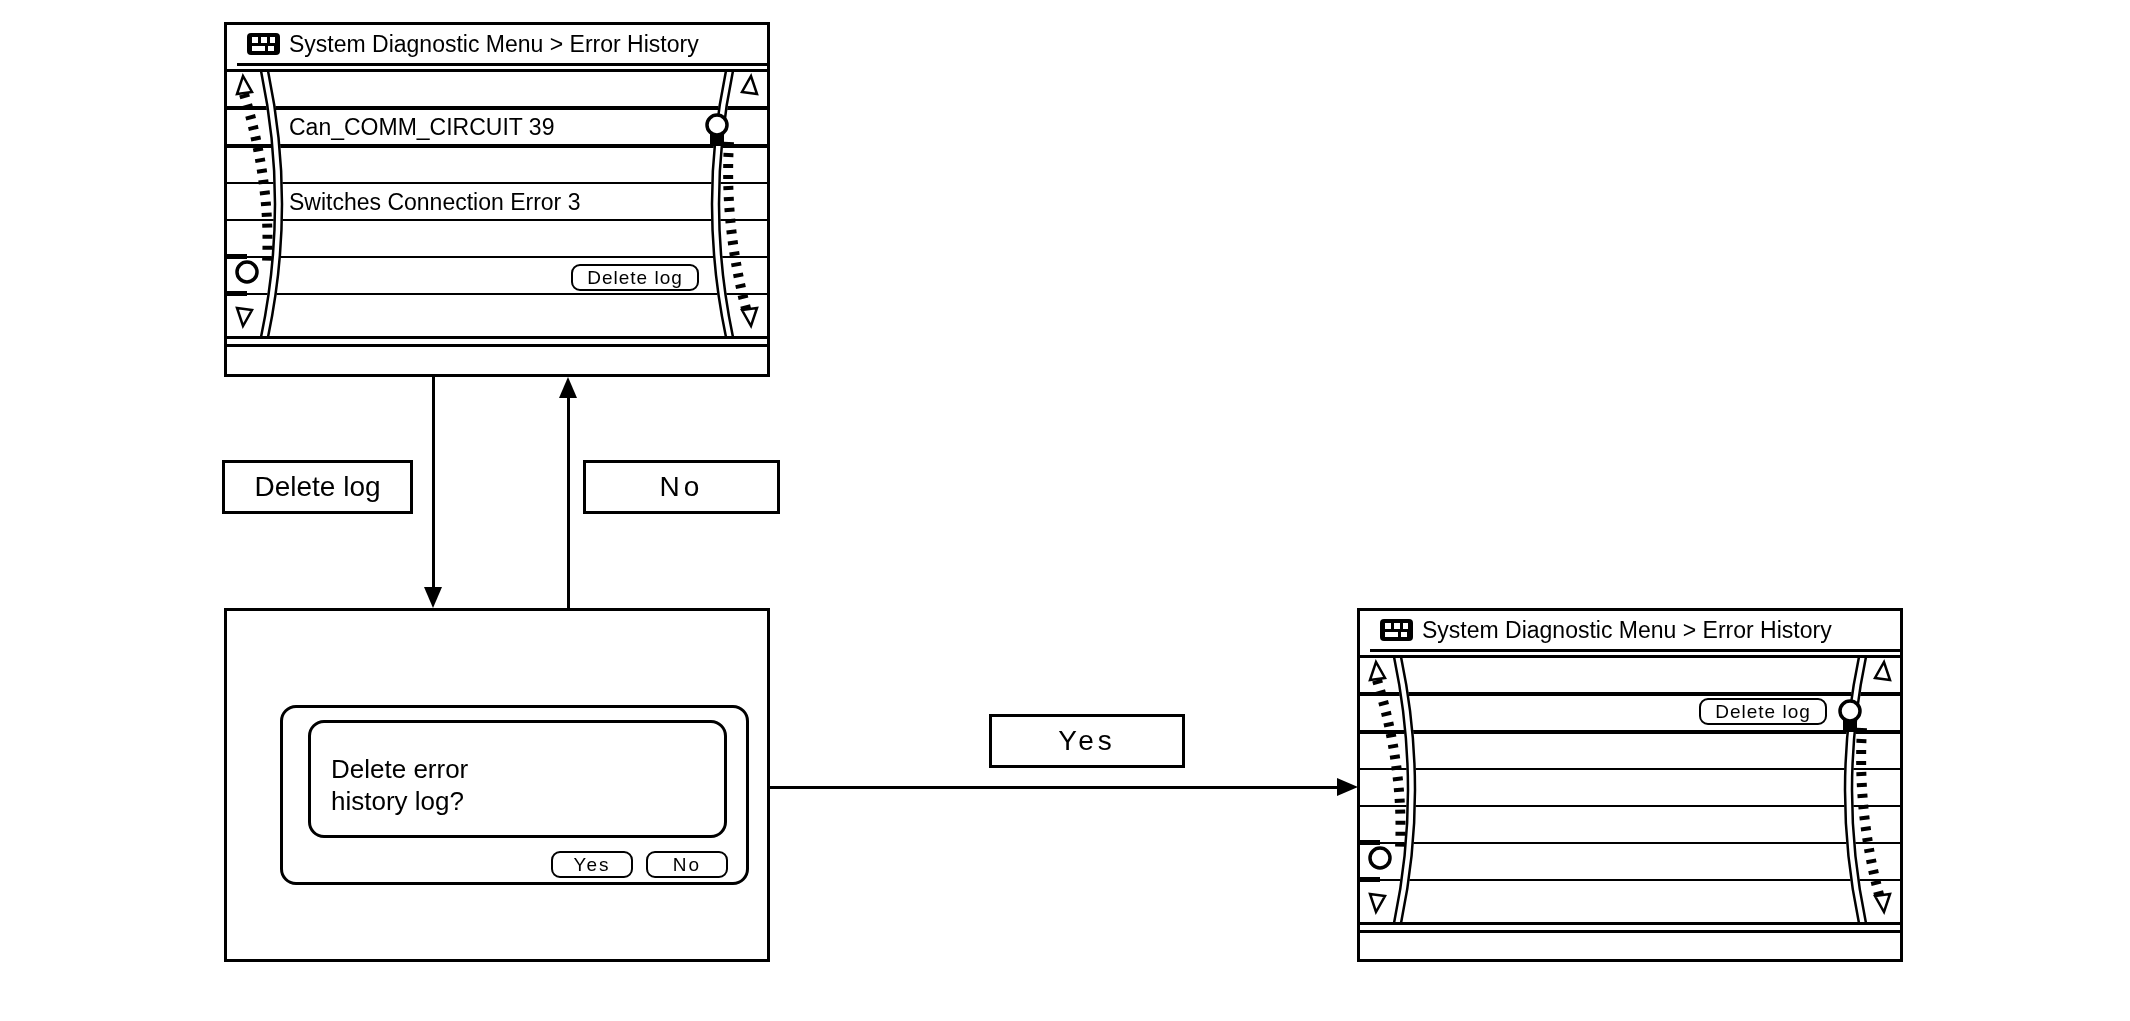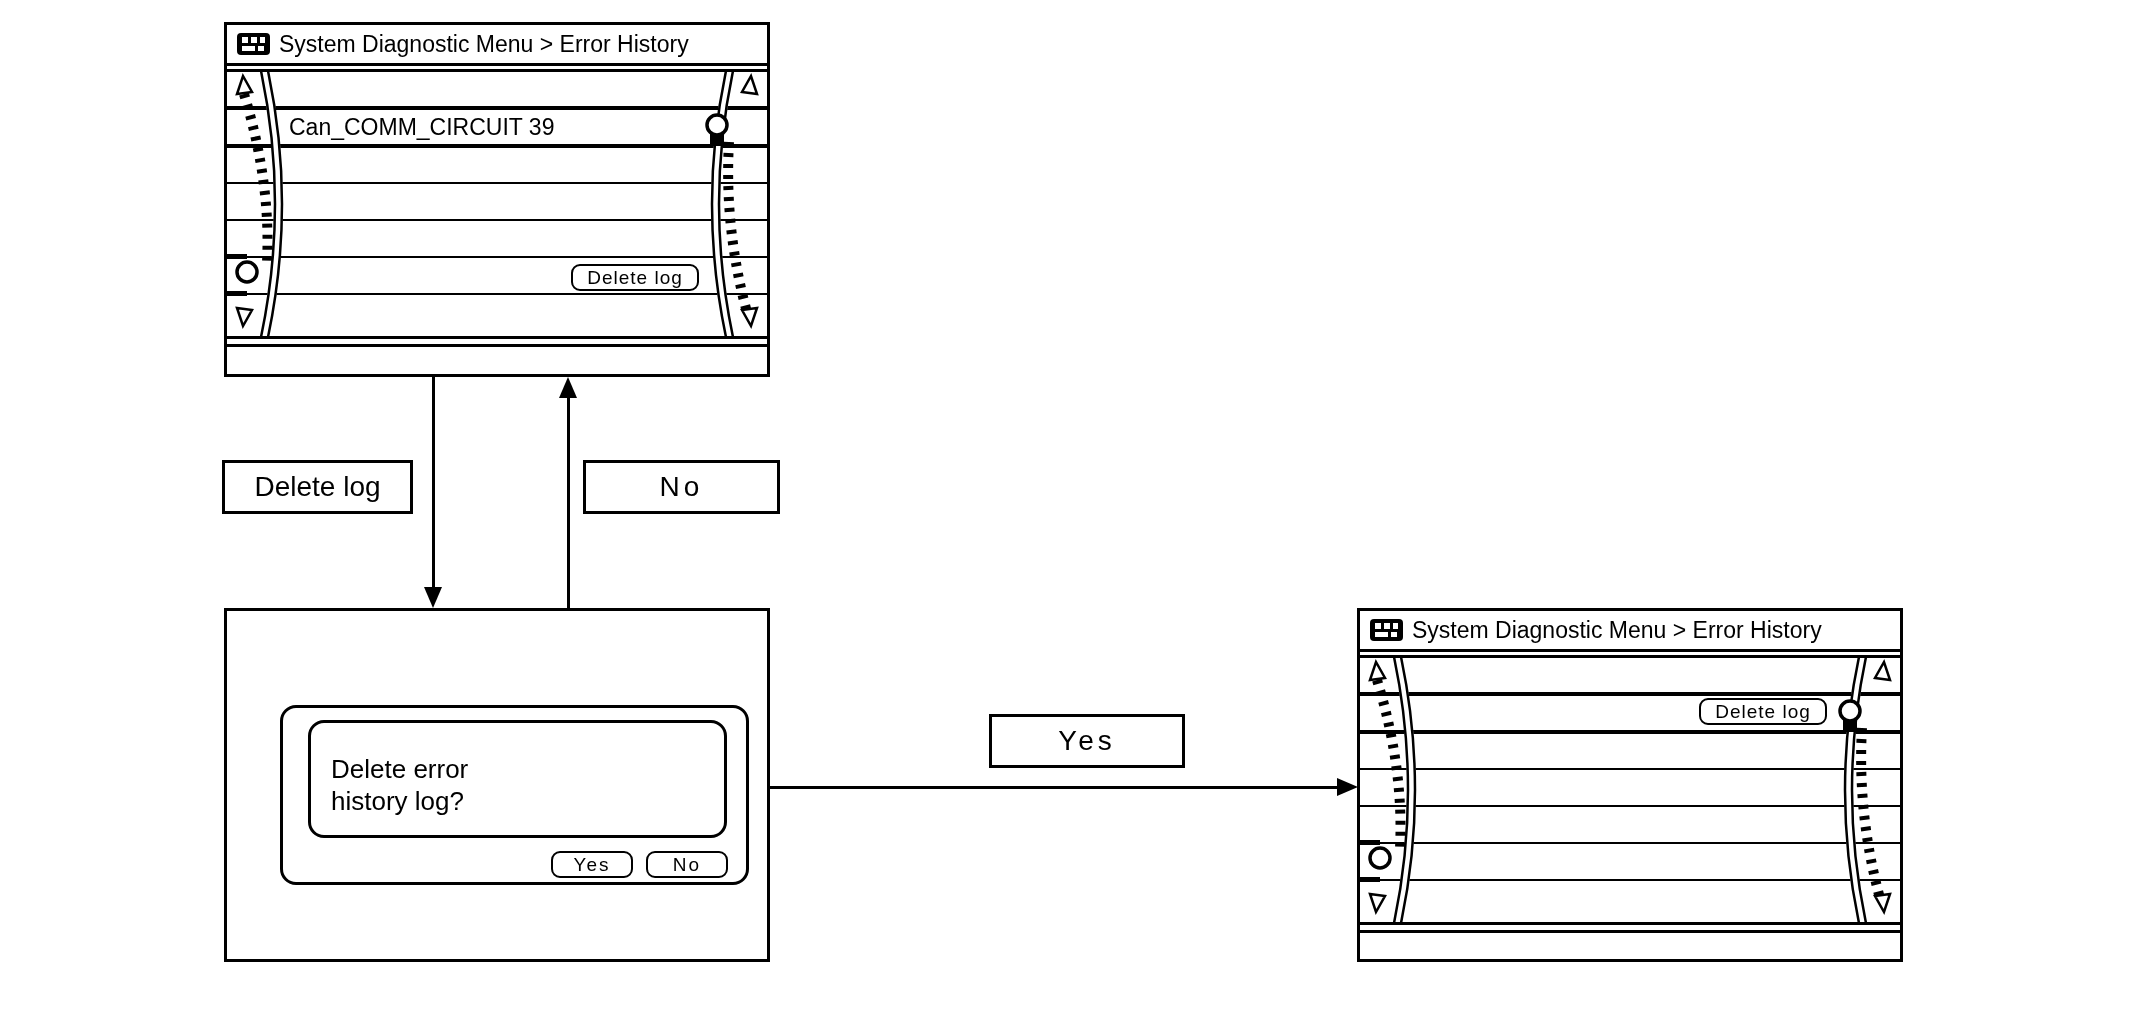--- a/index.html
+++ b/index.html
@@ -5,21 +5,21 @@
   html,body{margin:0;padding:0;}
   body{
     width:2130px;height:1021px;position:relative;background:#ffffff;
     font-family:"Liberation Sans","DejaVu Sans",sans-serif;color:#000;
     overflow:hidden;
   }
   .screen{
     position:absolute;background:#fff;border:3px solid #000;box-sizing:border-box;
   }
   
-  .titlebar{position:absolute;left:0;right:0;top:0;height:38px;border-bottom:3px solid #000;}
+  .titlebar{position:absolute;left:10px;right:0;top:0;height:38px;border-bottom:3px solid #000;}
   .titlebar .title{
     position:absolute;left:52px;top:0;height:38px;line-height:38px;
     font-size:23px;white-space:nowrap;
   }
   .sep2{position:absolute;left:0;right:0;height:3px;background:#000;}
   .t-sep{top:44px;}
   
   .hu-icon{position:absolute;left:10px;top:8px;width:33px;height:22px;background:#000;border-radius:4px;}
   .hu-icon i{position:absolute;background:#fff;}
   .hu-icon .d1{left:5px;top:4px;width:6px;height:6px;}
@@ -74,20 +74,21 @@
 
   <div class="main">
     <div class="rowline thick" style="top:34px;"></div>
     <div class="rowline thick" style="top:72px;"></div>
     <div class="rowline thin" style="top:110px;"></div>
     <div class="rowline thin" style="top:147px;"></div>
     <div class="rowline thin" style="top:184px;"></div>
     <div class="rowline thin" style="top:221px;"></div>
 
     <div class="listitem" style="top:37px;">Can_COMM_CIRCUIT 39</div>
+    <div class="listitem" style="top:112px;">Switches Connection Error 3</div>
 
     <div class="mini-btn" style="left:344px;top:192px;width:128px;height:27px;line-height:23px;">Delete log</div>
 
     <svg class="scrollsvg" width="540" height="264" viewBox="0 0 540 264">
 
       <path d="M 36,-8 Q 67,132 36,272" stroke="#fff" stroke-width="9" fill="none"></path>
       <path d="M 32.5,-8 Q 63.5,132 32.5,272" stroke="#000" stroke-width="2.5" fill="none"></path>
       <path d="M 39.5,-8 Q 70.5,132 39.5,272" stroke="#000" stroke-width="2.5" fill="none"></path>
       <path d="M 17,22 Q 44,110 40,190" stroke="#000" stroke-width="10" stroke-dasharray="4 7" fill="none"></path>
       <rect x="0" y="182" width="20" height="5" fill="#000"></rect>

